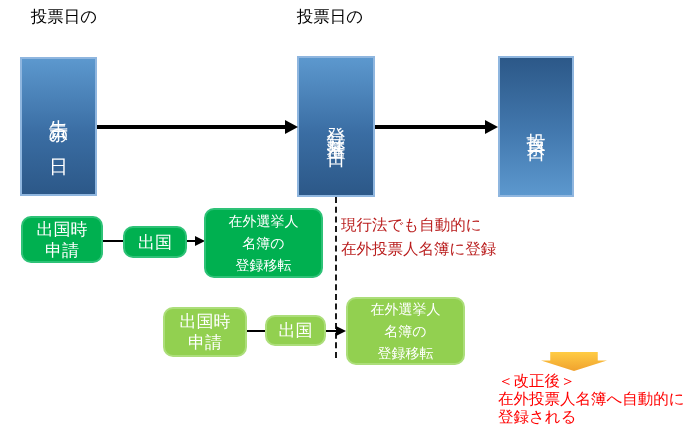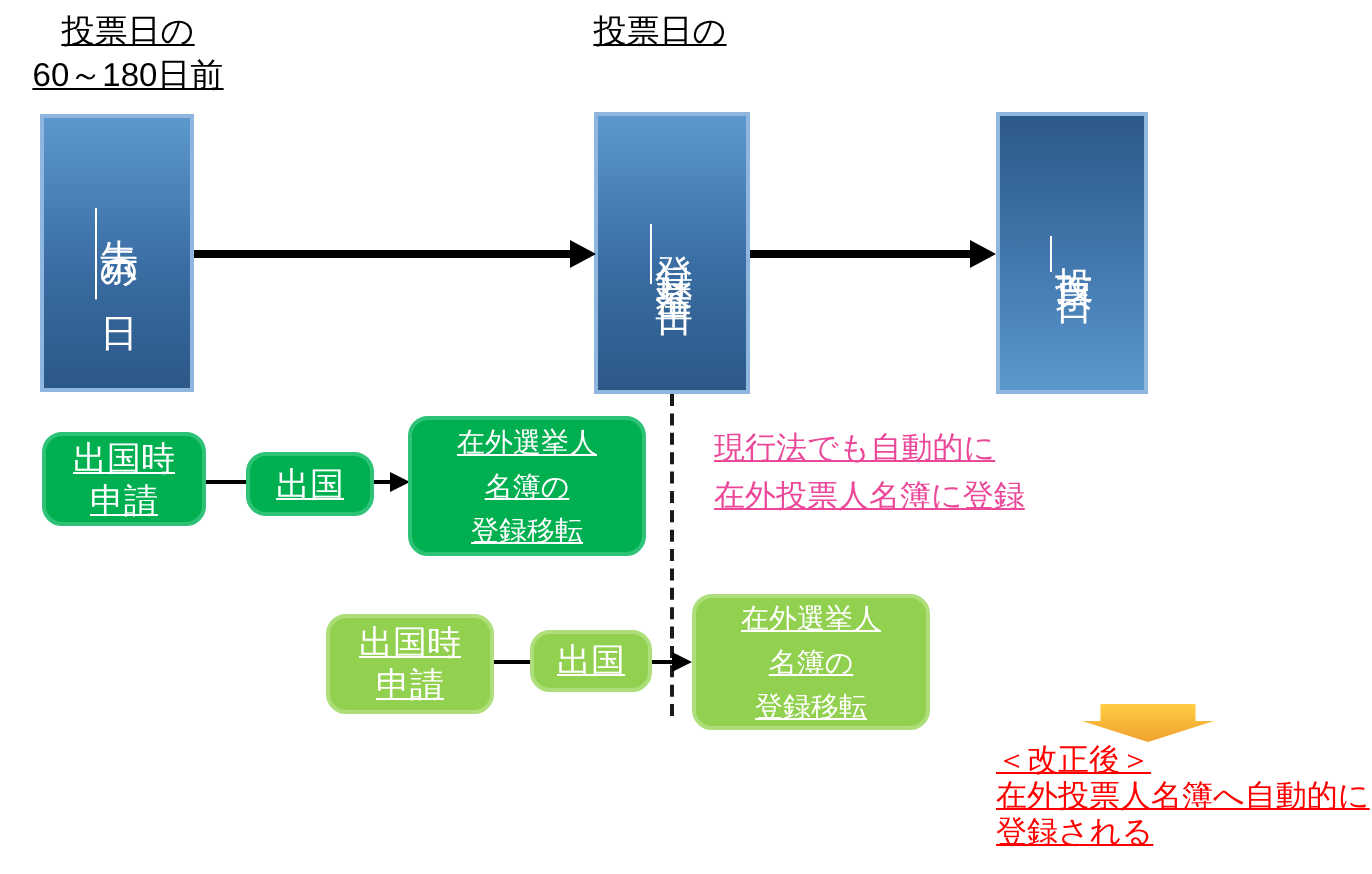--- a/index.html
+++ b/index.html
@@ -1,15 +1,15 @@
 <!DOCTYPE html>
 <html style="--blue-light: #5c98ce; --blue-dark: #2c5888; --blue-border: #8fb6df; --green-dark: #00b050; --green-dark-border: #2ec277; --green-light: #92d050; --green-light-border: #acde7a; --line-black: #000000; --gold-light: #ffcc44; --gold-dark: #f0a22e; --note-red: #ff0000;"><head>
 <meta charset="utf-8">
 <style>
-  * { margin: 0; padding: 0; box-sizing: border-box; text-decoration: underline; }
+  * { margin: 0; padding: 0; box-sizing: border-box; }
   html,body { background: #ffffff; }
   #canvas {
     position: relative;
     width: 686px; height: 437px;
     background: #ffffff;
     font-family: "Liberation Sans", sans-serif;
     overflow: hidden;
   }
   .abs { position: absolute; }
   .pre { white-space: pre-line; }
@@ -63,22 +63,21 @@
     color: #ffffff;
     text-align: center;
   }
   .g-dark  { background: var(--green-dark);  border: 2px solid var(--green-dark-border); }
   .g-light { background: var(--green-light); border: 2px solid var(--green-light-border); }
   .g-sm { font-size: 17px; line-height: 21px; }
   .g-lg { font-size: 14px; line-height: 22px; }
 
   .note {
     font-size: 15.5px;
-    color: #ec4899;
-    margin-left: 16px;
+    color: #b91c1c;
   }
   .note-1 { line-height: 24px; }
   .note-2 { line-height: 22.5px; }
 
   
   .gold-arrow {
     background: linear-gradient(to bottom, var(--gold-light) 0%, var(--gold-dark) 100%);
     clip-path: polygon(14% 0, 86% 0, 86% 45%, 100% 45%, 50% 100%, 0 45%, 14% 45%);
   }
 
@@ -88,21 +87,20 @@
     line-height: 18px;
   }
 </style>
 </head>
 <body>
 
 <div id="canvas">
 
   <div class="abs tl-label" style="left:8px; top:5px; width:112px;">
     <div>投票日の</div>
-    <div>60～180日前</div>
   </div>
 
   <div class="abs tl-label" style="left:288px; top:5px; width:84px;">
     <div>投票日の</div>
   </div>
 
   <div class="abs box-blue" style="left:20px; top:57px; width:77px; height:139px;">告示の日</div>
 
   <div class="abs box-blue" style="left:297px; top:56px; width:78px; height:141px;">登録基準日</div>
 

